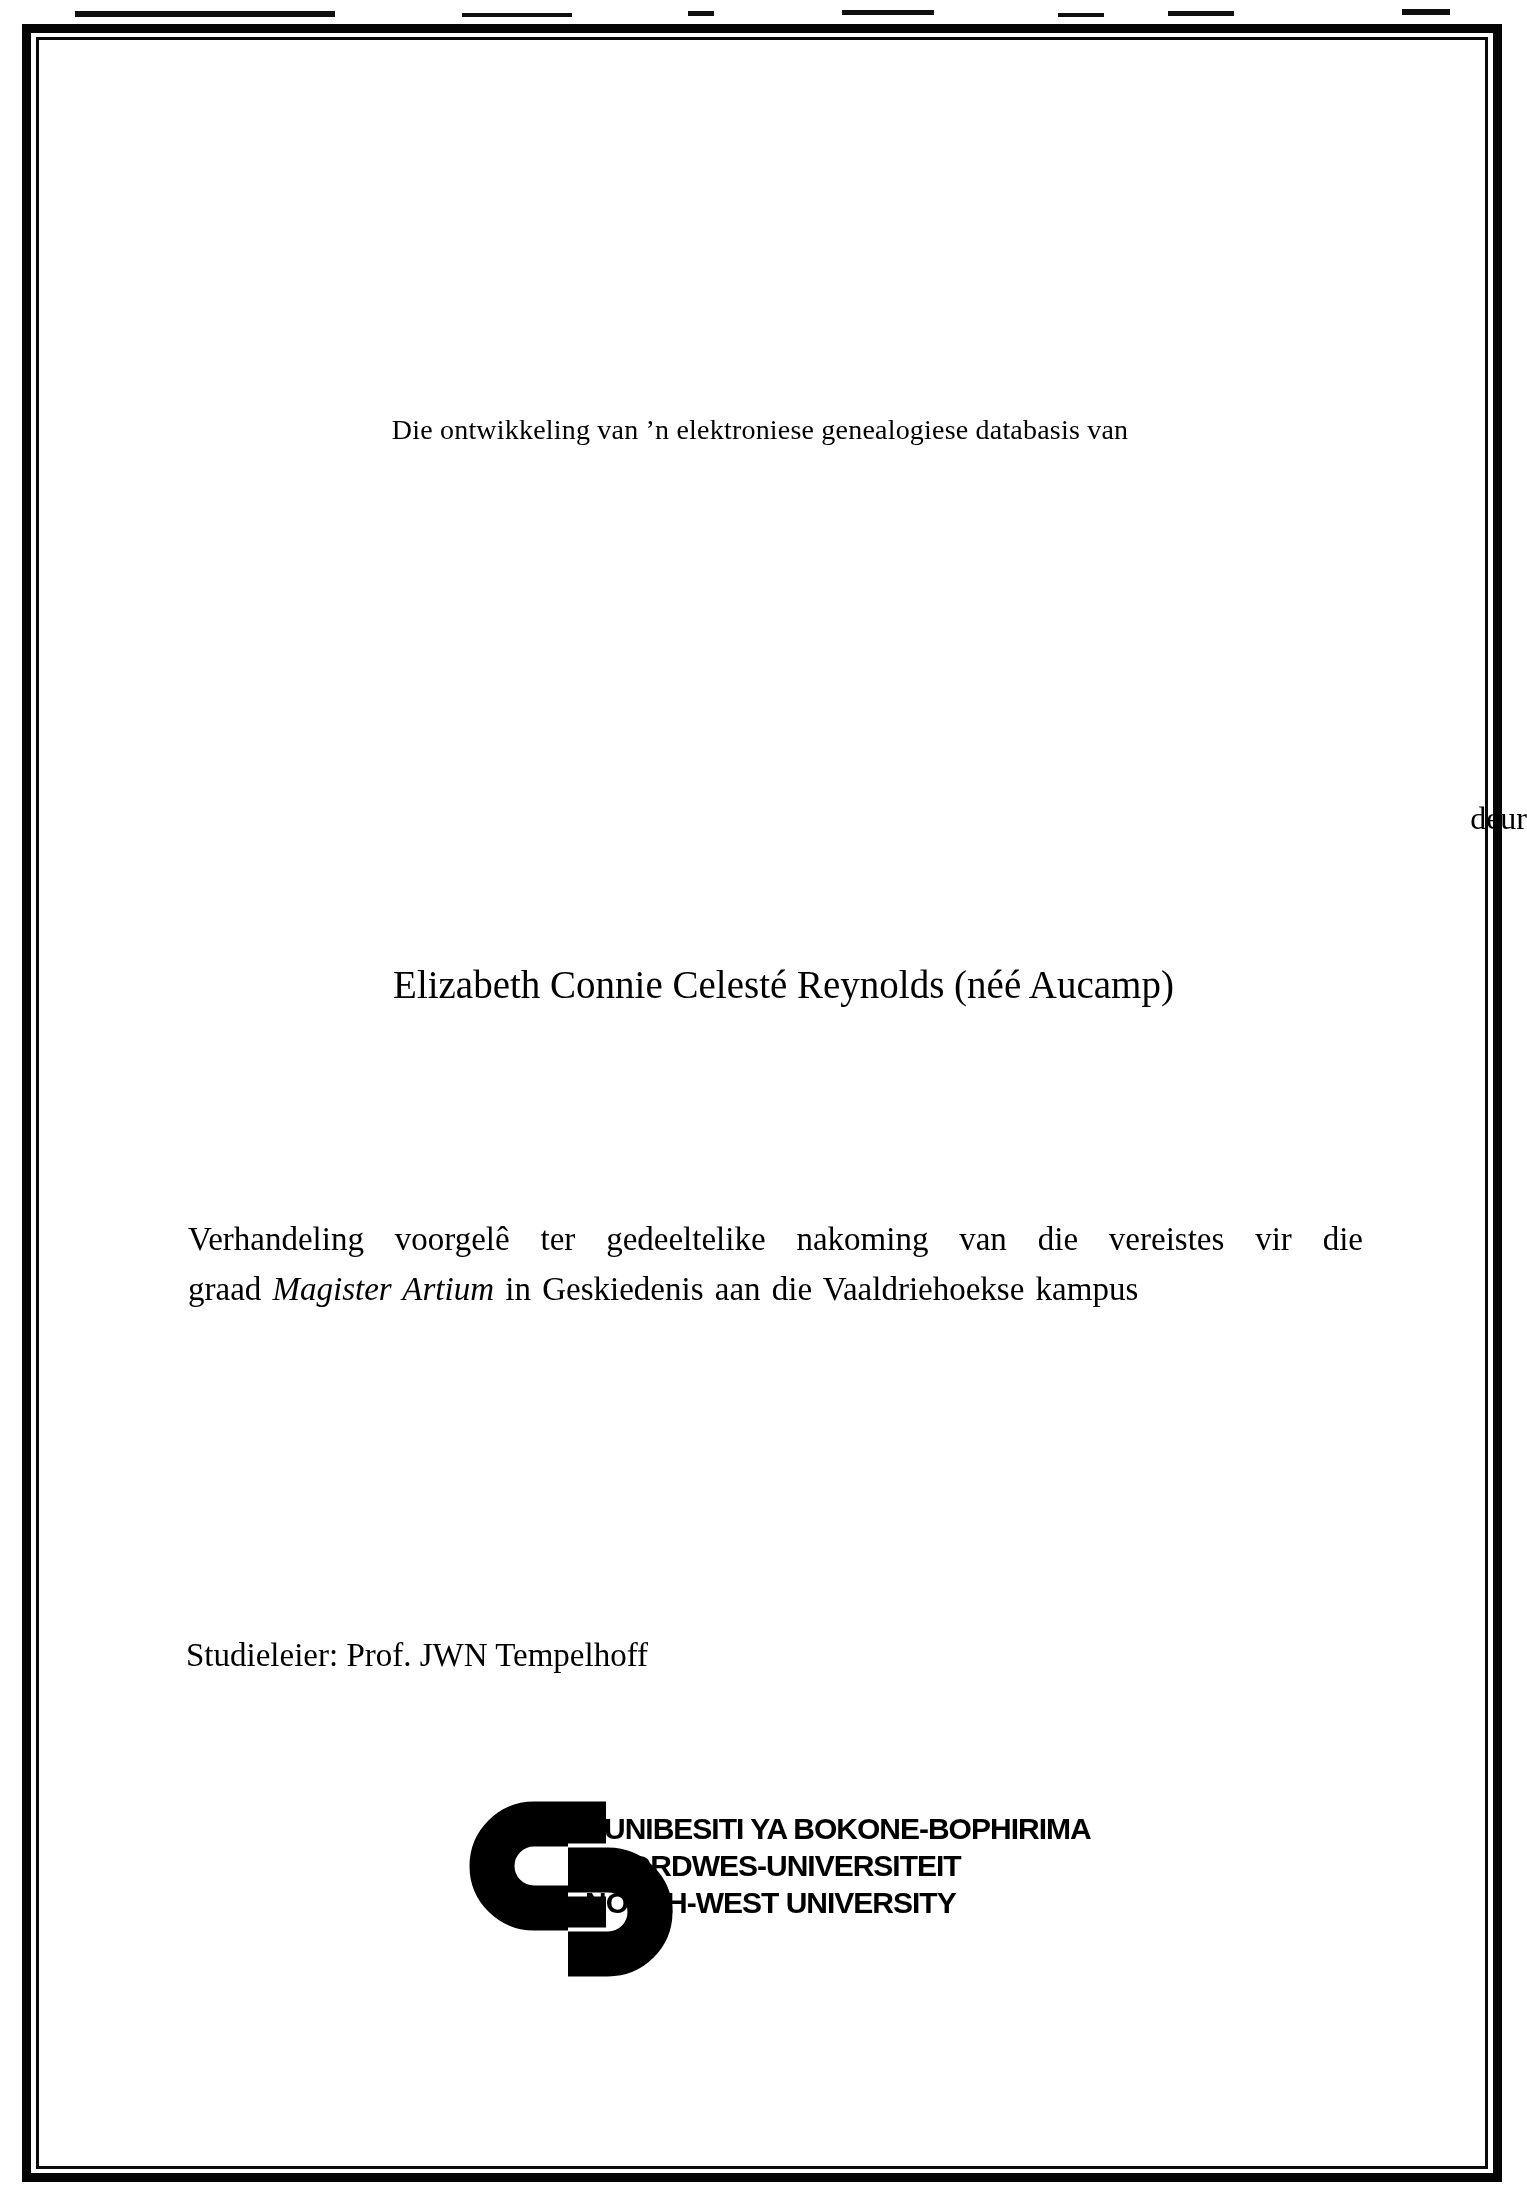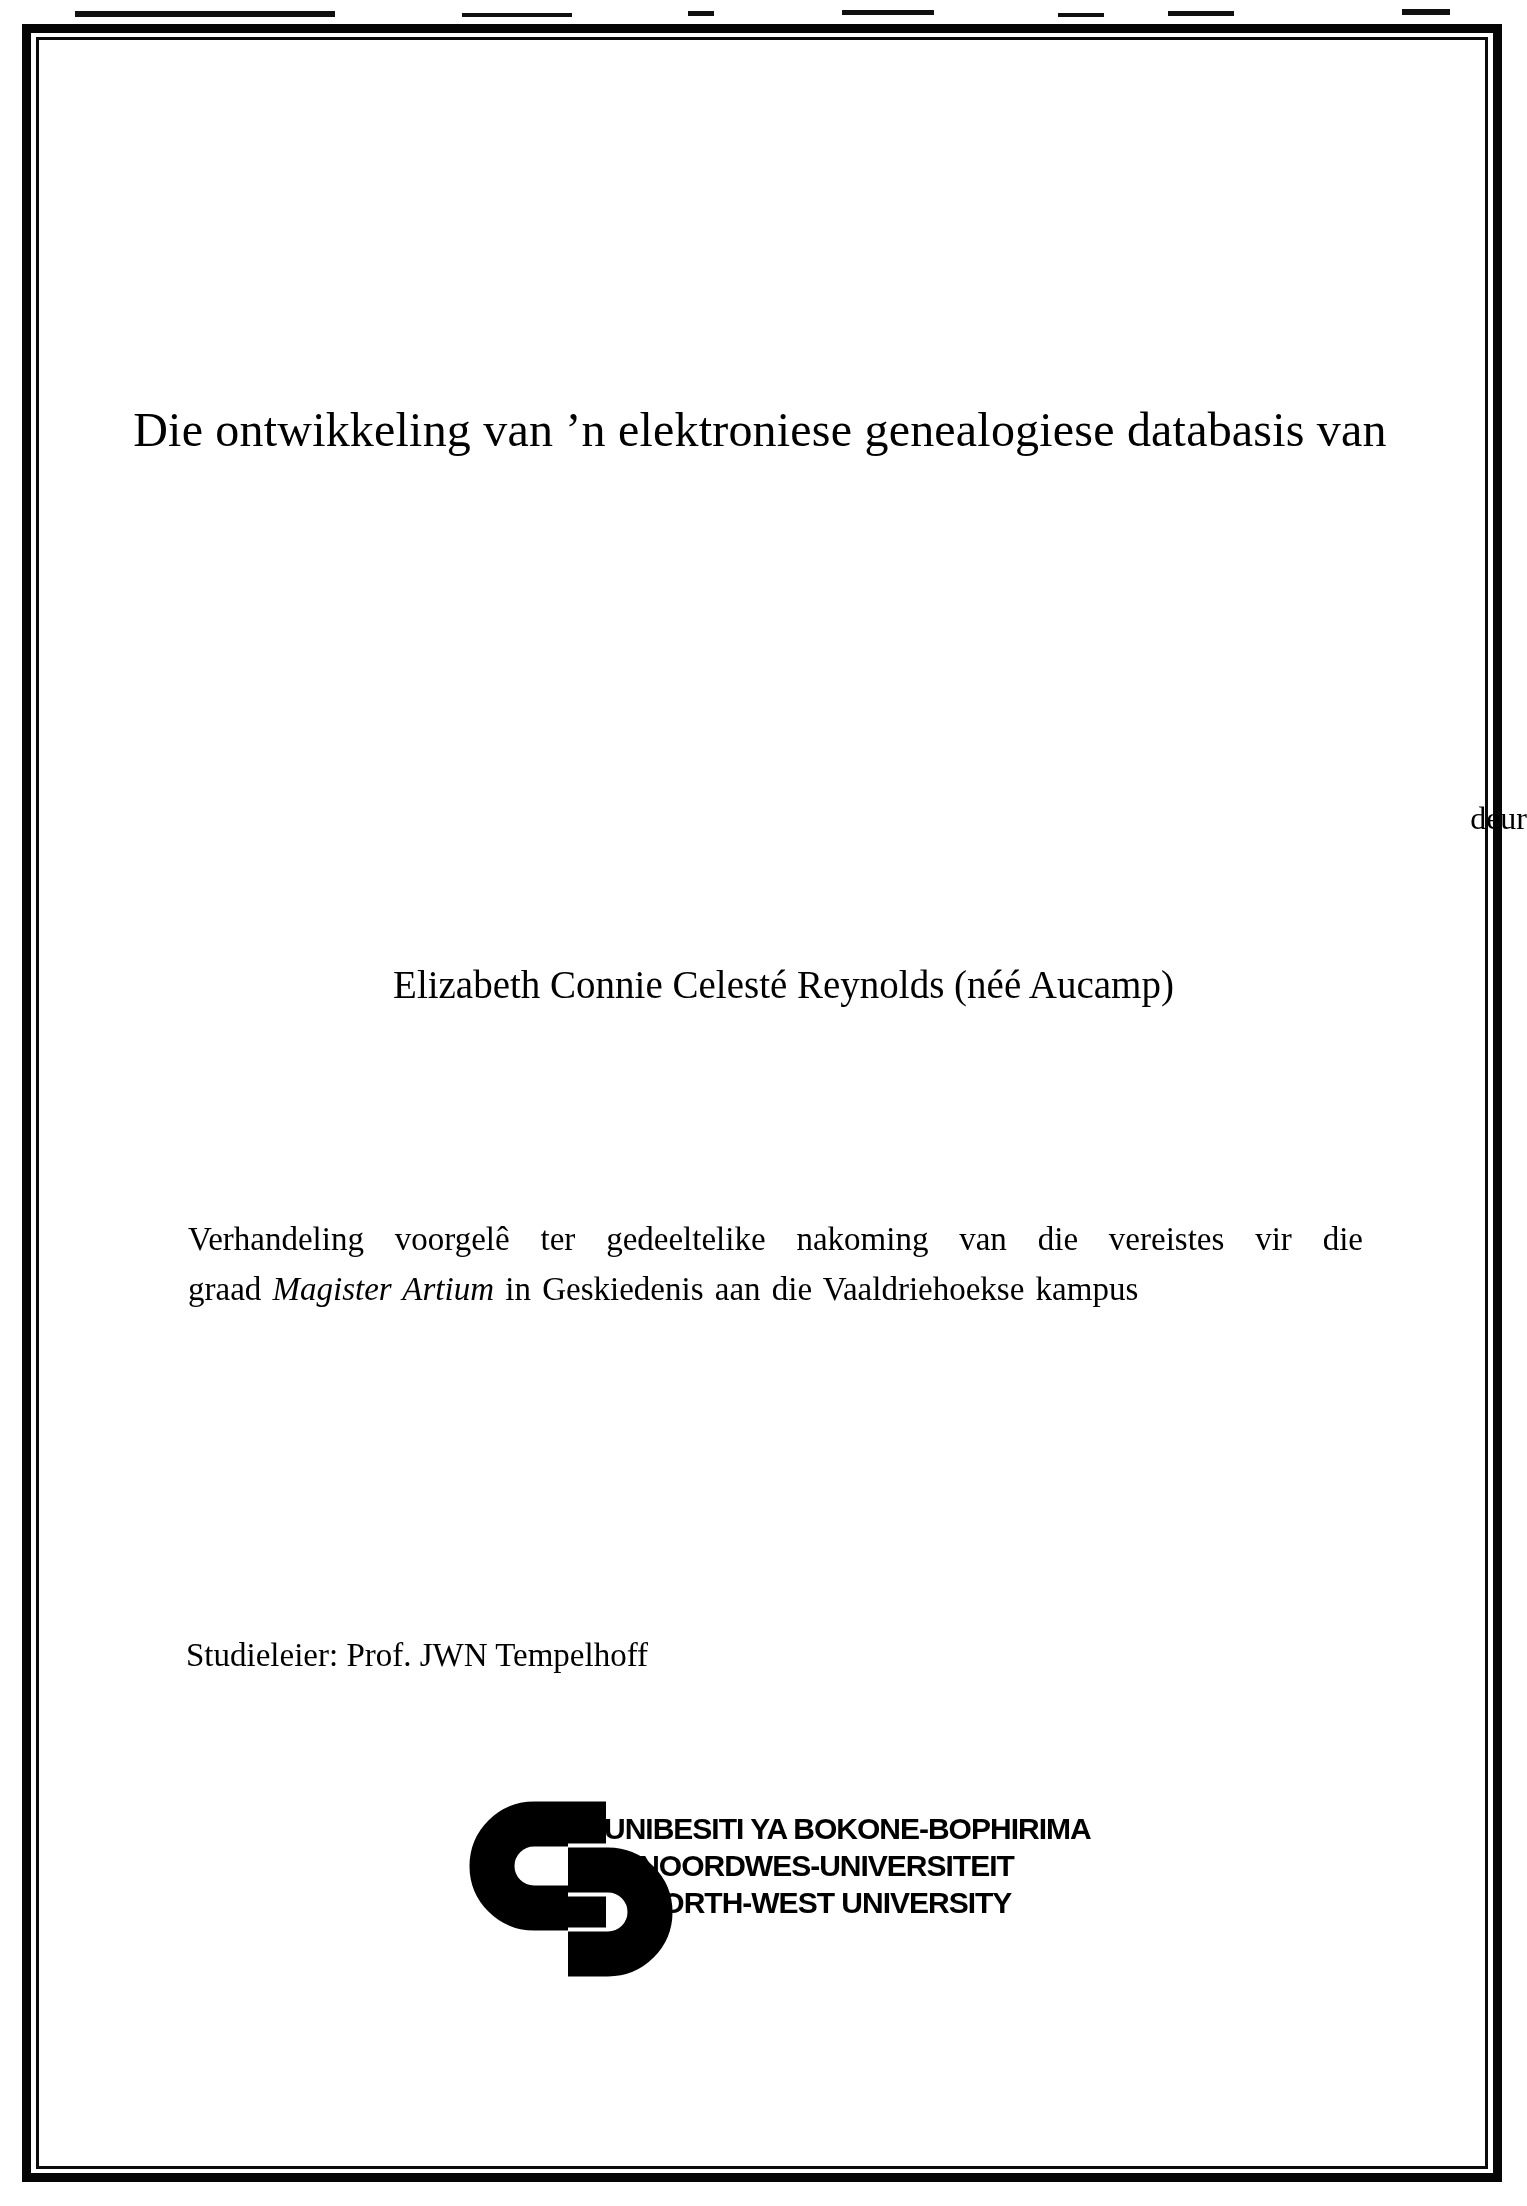--- a/index.html
+++ b/index.html
@@ -22,21 +22,21 @@
     position: absolute; left: 36px; top: 37px;
     width: 1452px; height: 2132px;
     border: 3px solid #0a0a0a;
     box-sizing: border-box;
   }
   .artifact { position: absolute; background:#101010; }
 
   .title {
     position: absolute; left: 90px; right: 97px; top: 392px;
     text-align: center;
-    font-size: 48px; line-height: 76px;
+    font-size: 28px; line-height: 76px;
     letter-spacing: 0.2px;
   }
   .title .line { display: block; }
 
   .byline {
     position: absolute; left: 20px; right: 0; top: 800px;
     text-align: right; font-size: 32px;
   }
 
   .author {
@@ -58,21 +58,21 @@
 
   .supervisor-block {
     position: absolute; left: 186px; top: 1632px;
     font-size: 33px; line-height: 47px;
   }
 
   .logo-mark { position: absolute; left: 468px; top: 1798px; }
 
   .logo-text {
     position: absolute; left: 585px; width: 482px; top: 1810px;
-    text-align: center;
+    text-align: left;
     font-family: "Liberation Sans", sans-serif;
     font-weight: bold;
     font-size: 30px; line-height: 37px;
     letter-spacing: -1px;
     white-space: nowrap;
   }
 </style>
 </head>
 <body>
 

